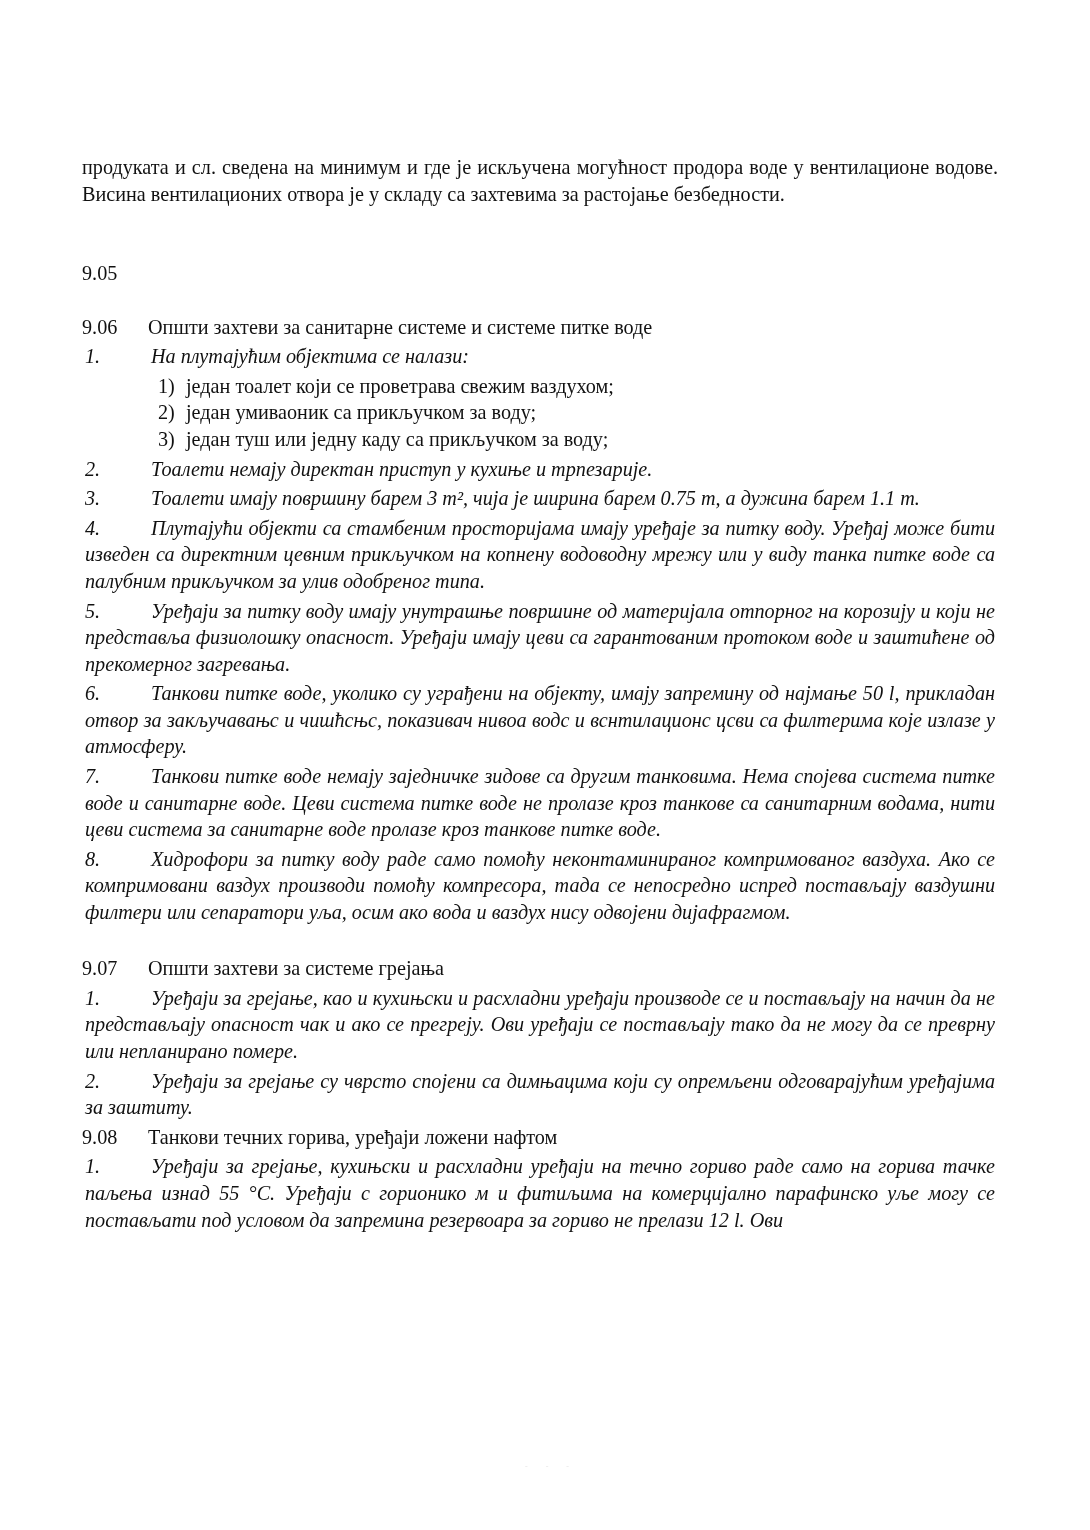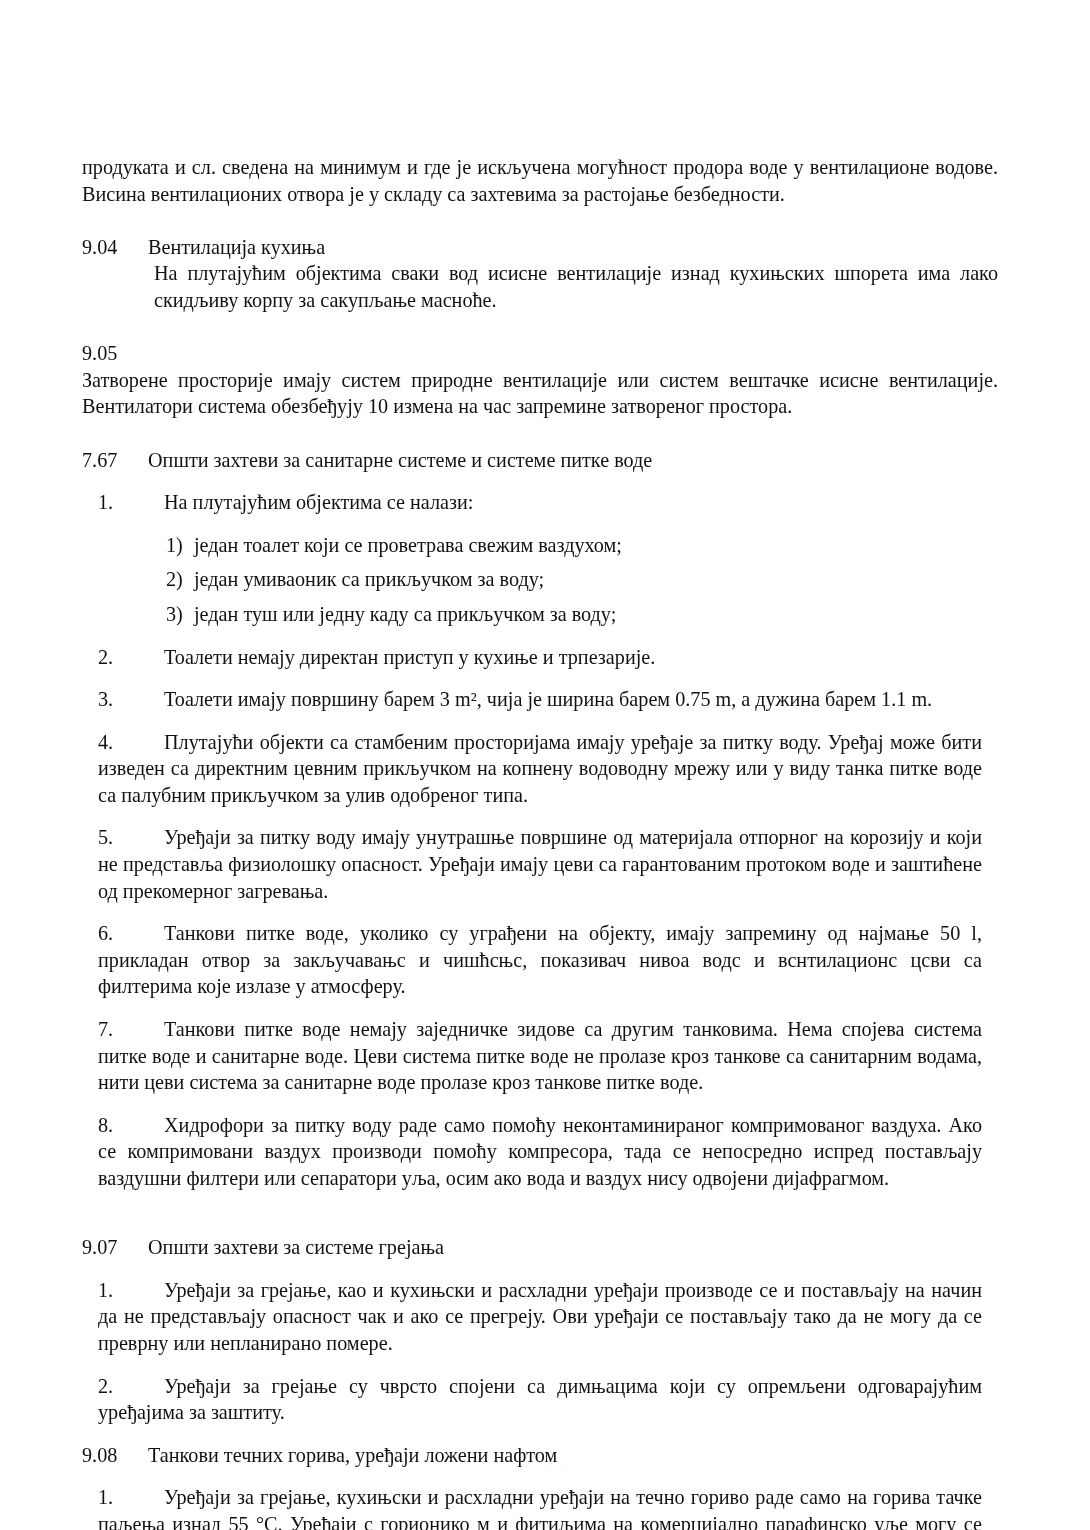--- a/index.html
+++ b/index.html
@@ -12,59 +12,51 @@
       font-family: "Liberation Serif", "DejaVu Serif", serif;
       font-size: 20.2px;
       line-height: 26.6px;
       color: #111111;
     }
     .p { margin: 0; text-align: justify; }
     .gap { height: 26.6px; }
     .heading { display: flex; margin: 0; }
     .heading .num { width: 66px; flex: none; }
     .indent-block { padding-left: 72px; text-align: justify; margin: 0; }
-    .item { margin: 16px; text-align: justify; }
+    .item { margin: 3px; text-align: justify; font-style: italic; }
     .item .num { display: inline-block; width: 66px; }
-    .sub { margin: 8px; padding-left: 76px; }
+    .sub { margin: 0; padding-left: 76px; }
     .sub .num { display: inline-block; width: 28px; }
     .footer-mark {
       position: absolute;
       left: 525px; top: 1462px;
       font-family: "Liberation Serif", serif;
       font-size: 8px; color: #e6e6e6; letter-spacing: 8px;
     }
   </style>
 </head>
 <body>
 
 <div class="page">
 
   <p class="p">продуката и сл. сведена на минимум и где је искључена могућност продора воде у вентилационе водове. Висина вентилационих отвора је у складу са захтевима за растојање безбедности.</p>
   <div class="gap"></div>
 
-  <div>
-    <div class="heading">
-      <span class="num">9.04</span>
-      <span>Вентилација кухиња</span>
-    </div>
-    <p class="indent-block">На плутајућим објектима сваки вод исисне вентилације изнад кухињских шпорета има лако скидљиву корпу за сакупљање масноће.</p>
-  </div>
   <div class="gap"></div>
 
   <div>
     <div class="heading">
       <span class="num">9.05</span>
     </div>
-    <p class="p">Затворене просторије имају систем природне вентилације или систем вештачке исисне вентилације. Вентилатори система обезбеђују 10 измена на час запремине затвореног простора.</p>
   </div>
   <div class="gap"></div>
 
   <div>
     <div class="heading">
-      <span class="num">7.67</span>
+      <span class="num">9.06</span>
       <span>Општи захтеви за санитарне системе и системе питке воде</span>
     </div>
     <p class="item"><span class="num">1.</span><span>На плутајућим објектима се налази:</span></p>
     <p class="sub"><span class="num">1)</span><span>један тоалет који се проветрава свежим ваздухом;</span></p>
     <p class="sub"><span class="num">2)</span><span>један умиваоник са прикључком за воду;</span></p>
     <p class="sub"><span class="num">3)</span><span>један туш или једну каду са прикључком за воду;</span></p>
     <p class="item"><span class="num">2.</span><span>Тоалети немају директан приступ у кухиње и трпезарије.</span></p>
     <p class="item"><span class="num">3.</span><span>Тоалети имају површину барем 3 m², чија је ширина барем 0.75 m, а дужина барем 1.1 m.</span></p>
     <p class="item"><span class="num">4.</span><span>Плутајући објекти са стамбеним просторијама имају уређаје за питку воду. Уређај може бити изведен са директним цевним прикључком на копнену водоводну мрежу или у виду танка питке воде са палубним прикључком за улив одобреног типа.</span></p>
     <p class="item"><span class="num">5.</span><span>Уређаји за питку воду имају унутрашње површине од материјала отпорног на корозију и који не представља физиолошку опасност. Уређаји имају цеви са гарантованим протоком воде и заштићене од прекомерног загревања.</span></p>

